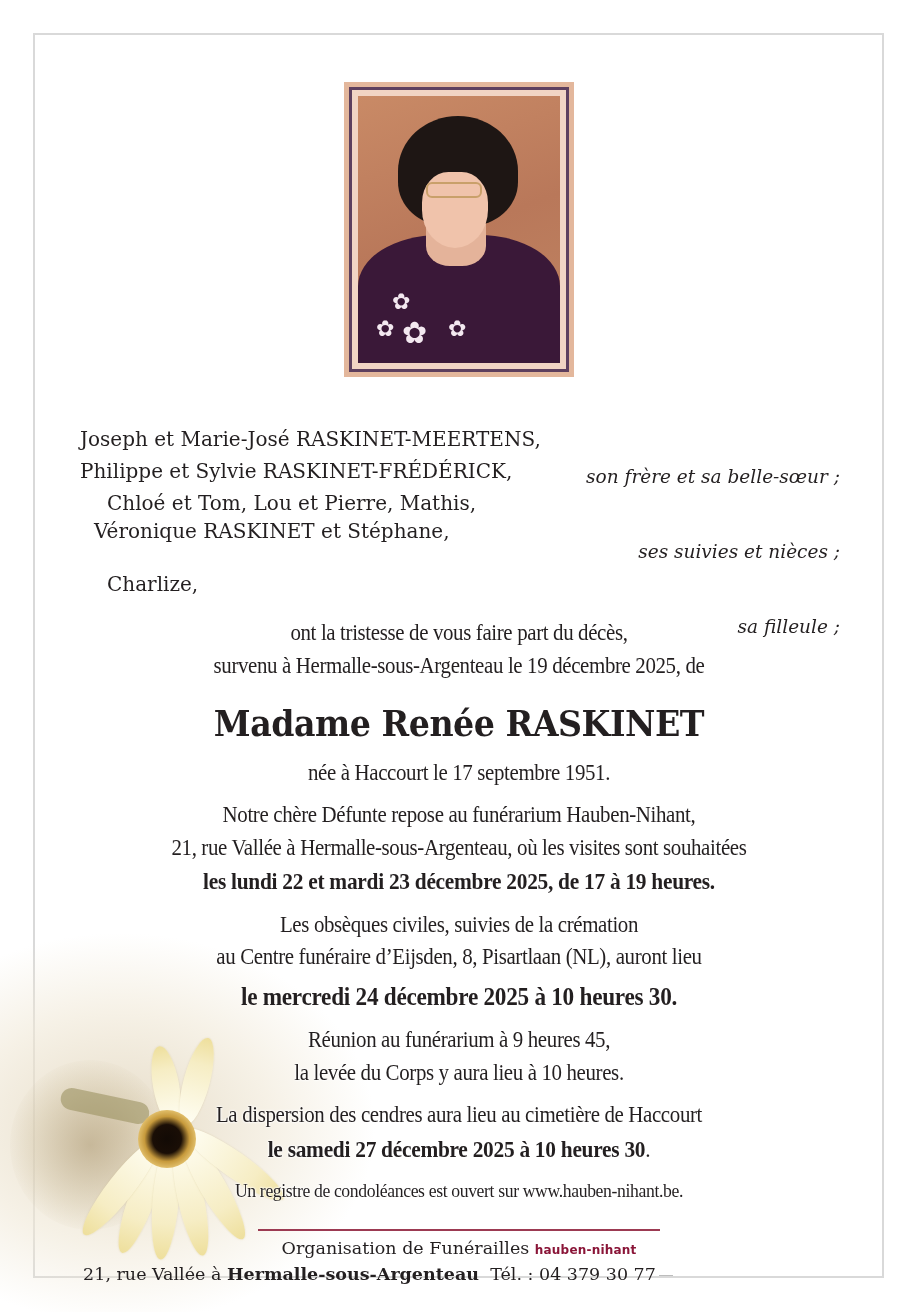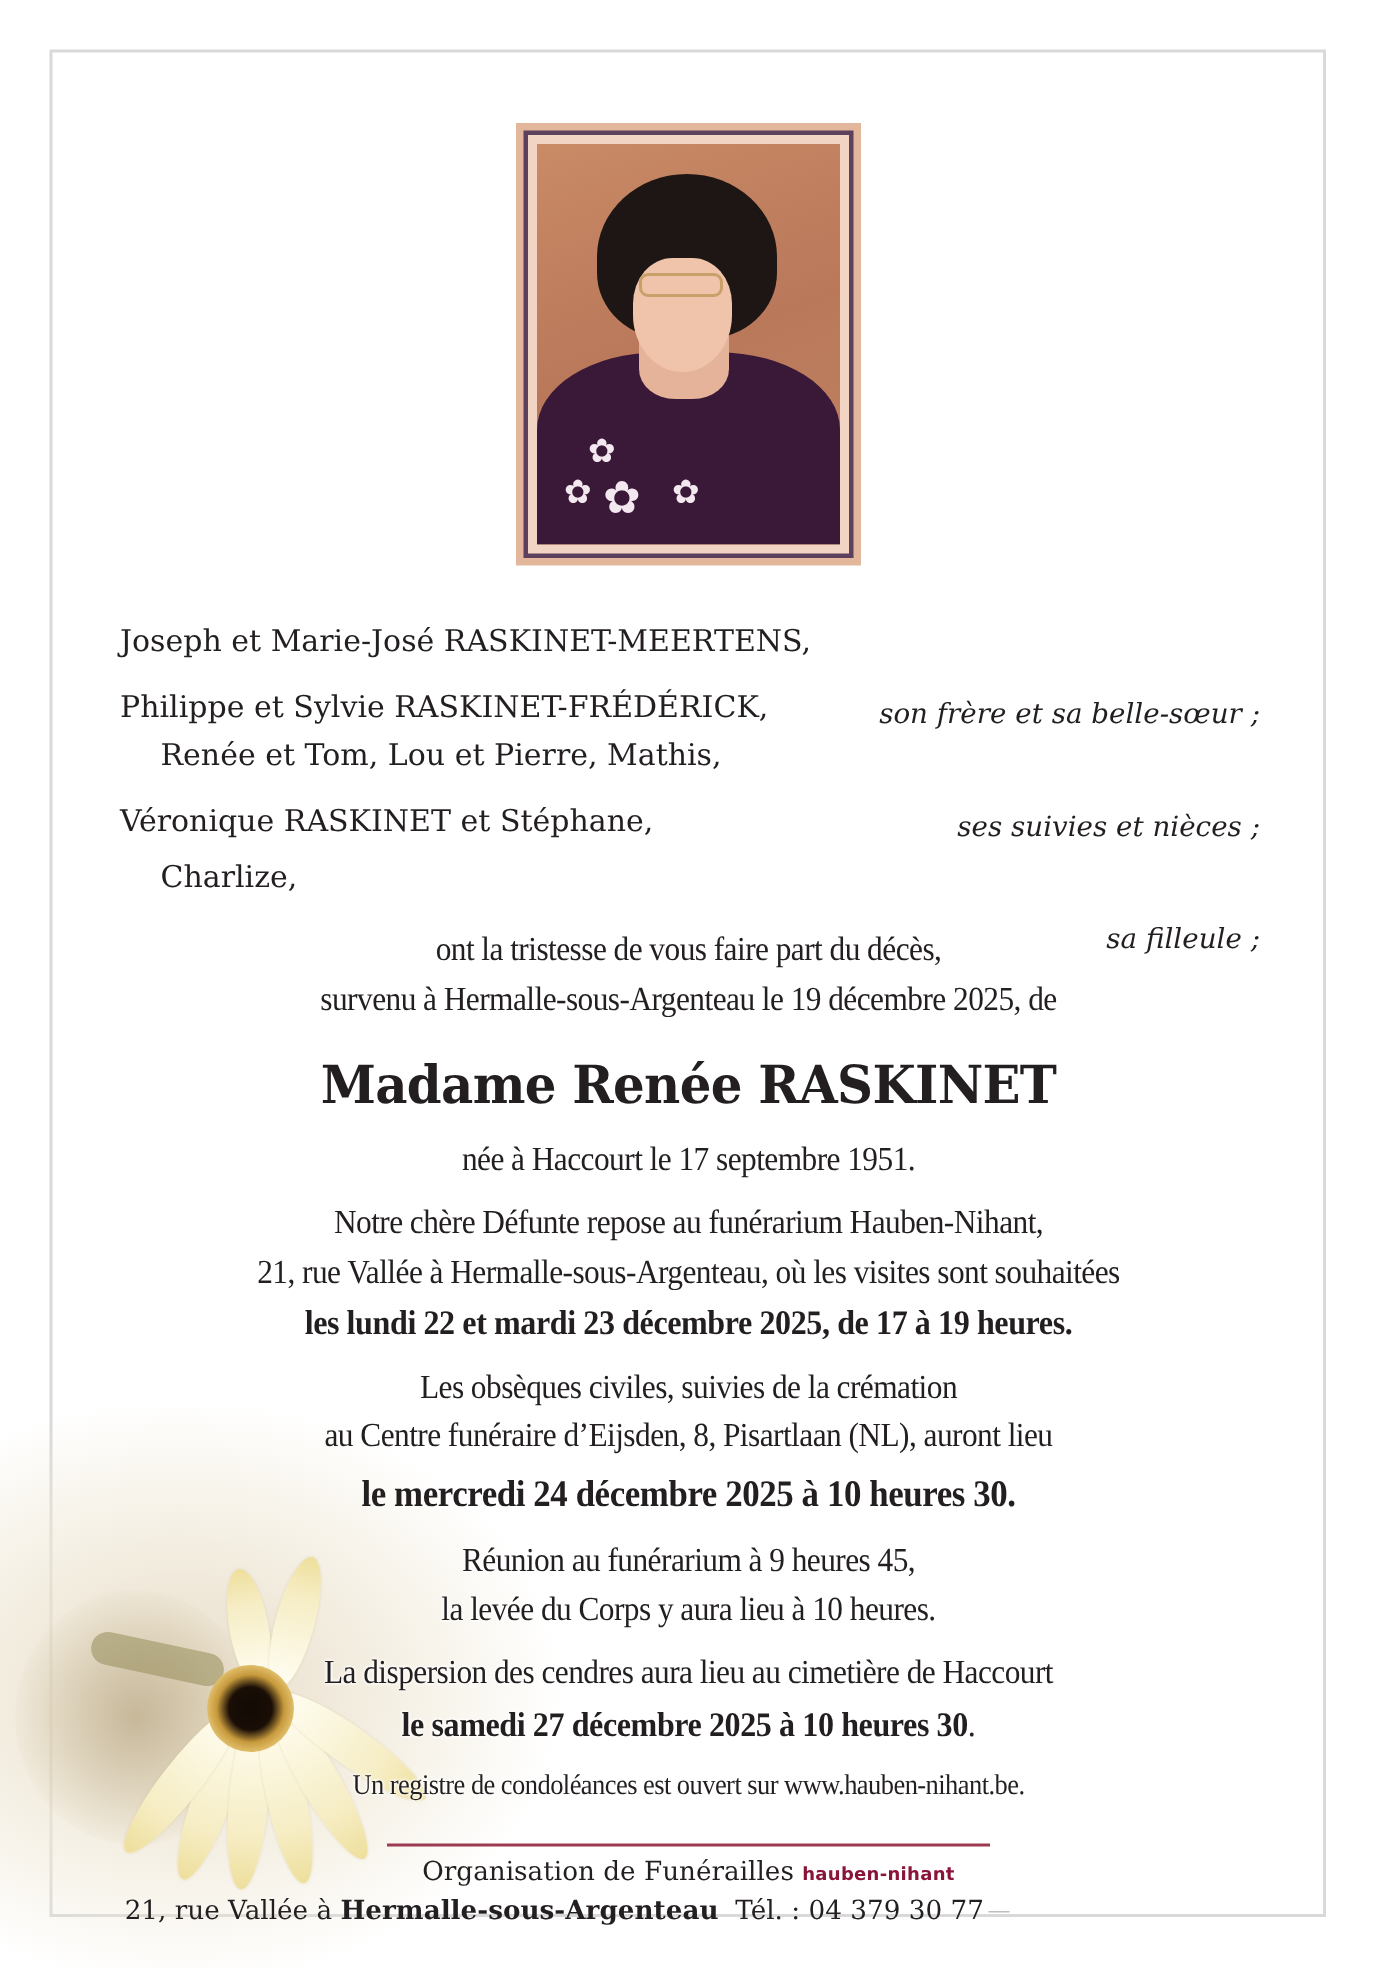--- a/index.html
+++ b/index.html
@@ -129,28 +129,28 @@
         <span class="flowerprint" style="left:34px;top:195px;">✿</span>
         <span class="flowerprint" style="left:18px;top:222px;">✿</span>
         <span class="flowerprint" style="left:44px;top:222px;font-size:30px;">✿</span>
         <span class="flowerprint" style="left:90px;top:222px;">✿</span>
       </div>
     </div>
   </div>
 </div>
 
 <div class="family">
-  <span class="fam-name" style="top:0px;">Joseph et Marie-José RASKINET-MEERTENS,</span>
+  <span class="fam-name" style="top:12px;">Joseph et Marie-José RASKINET-MEERTENS,</span>
   <span class="fam-role" style="top:15px;">son frère et sa belle-sœur ;</span>
 
   <span class="fam-name" style="top:44px;">Philippe et Sylvie RASKINET-FRÉDÉRICK,</span>
-  <span class="fam-name" style="top:76px;left:27px;">Renée et Tom, Lou et Pierre, Mathis,</span>
+  <span class="fam-name" style="top:76px;left:27px;">Chloé et Tom, Lou et Pierre, Mathis,</span>
   <span class="fam-role" style="top:90px;">ses suivies et nièces ;</span>
 
-  <span class="fam-name" style="top:120px;">Véronique RASKINET et Stéphane,</span>
+  <span class="fam-name" style="top:104px;margin-left:14px;">Véronique RASKINET et Stéphane,</span>
   <span class="fam-name" style="top:157px;left:27px;">Charlize,</span>
   <span class="fam-role" style="top:165px;">sa filleule ;</span>
 </div>
 
 <div class="center-block cond" style="top:620px;">ont la tristesse de vous faire part du décès,</div>
 <div class="center-block cond" style="top:653px;">survenu à Hermalle-sous-Argenteau le 19 décembre 2025, de</div>
 <div class="center-block big-name" style="top:703px;">Madame Renée RASKINET</div>
 <div class="center-block cond" style="top:760px;">née à Haccourt le 17 septembre 1951.</div>
 
 <div class="center-block cond" style="top:802px;">Notre chère Défunte repose au funérarium Hauben-Nihant,</div>

